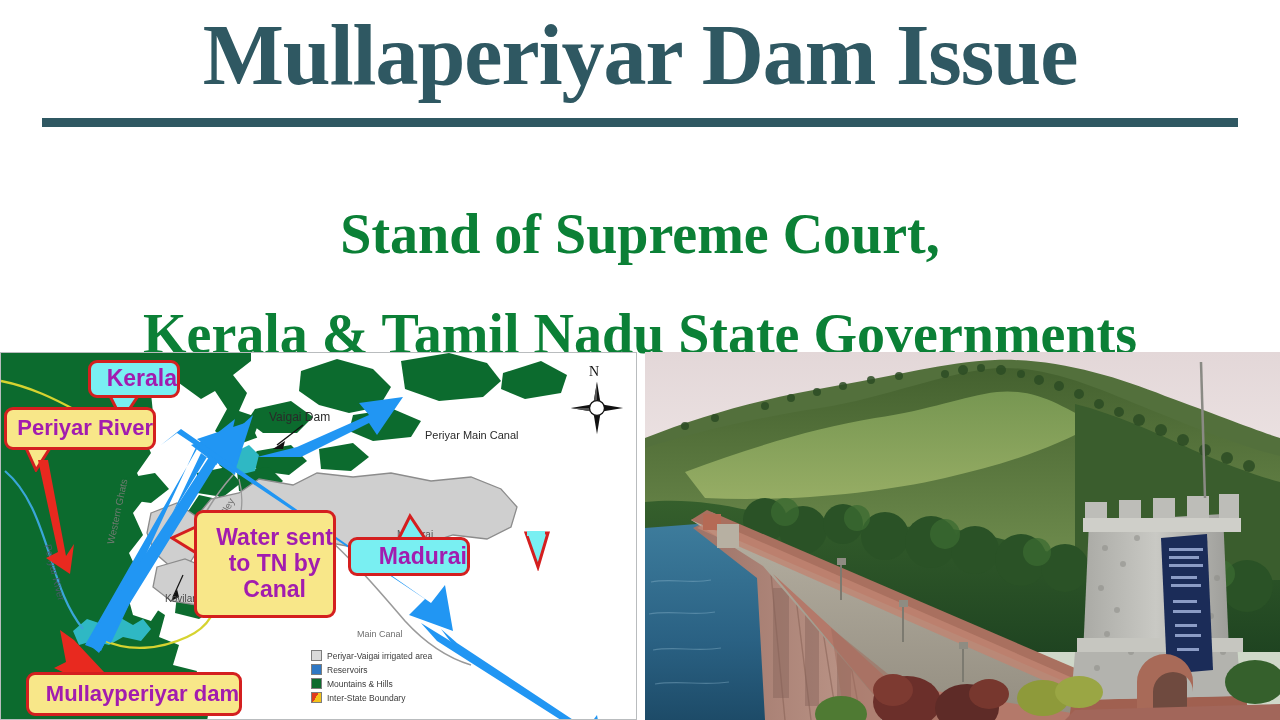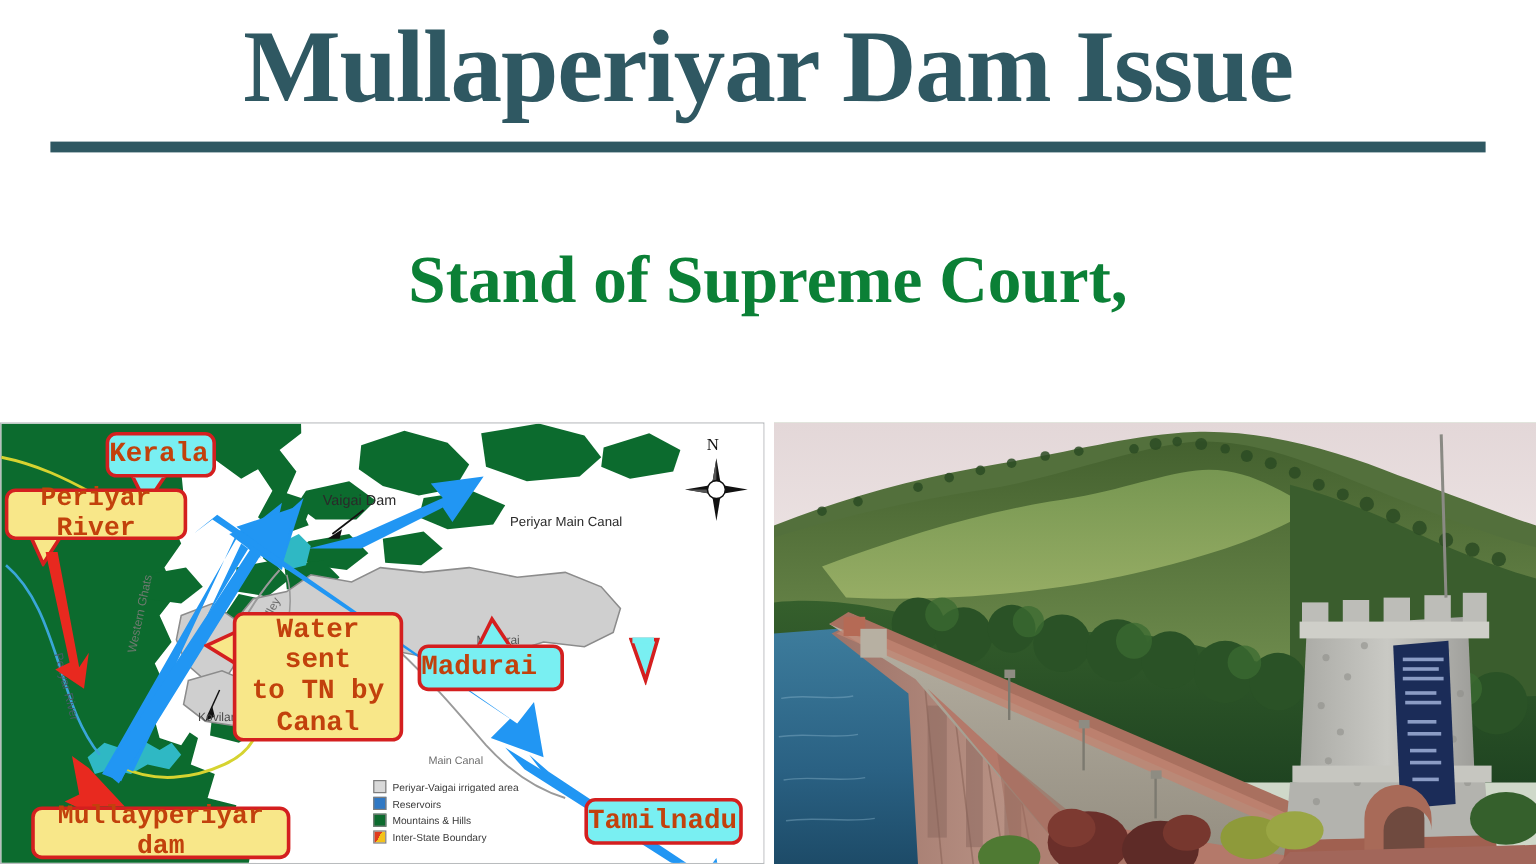--- a/index.html
+++ b/index.html
@@ -81,24 +81,24 @@
   .legend-row{ display:flex; align-items:center; height:13px; margin-bottom:1px; }
   .legend-sw{ width:11px; height:11px; border:1px solid #7d7d7d; margin-right:5px; flex:0 0 auto; }
   .legend-lb{ font-size:8.5px; color:#3a3a3a; font-family:"Liberation Sans", sans-serif; white-space:nowrap; }
 
   
   .callout{
     position:absolute;
     border:3px solid #d41f1f;
     border-radius:9px;
     font-weight:bold;
-    color:#c2410c;
+    color:#a21caf;
     text-align:center;
-    display:flex; align-items:center; justify-content:flex-start;
-    font-family:Liberation Mono, monospace;
+    display:flex; align-items:center; justify-content:flex-end;
+    font-family:Liberation Sans, sans-serif;
     line-height:1.12;
     z-index:6;
   }
   .c-yellow{ background:#f8e789; }
   .c-cyan  { background:#79eff2; }
 
   .tail{ position:absolute; z-index:5; }
 
   .co-kerala   { left:88px;  top:360px; width:92px;  height:38px; font-size:23px; }
   .co-periyar  { left:4px;   top:407px; width:152px; height:43px; font-size:22px; }
@@ -117,20 +117,21 @@
 </style>
 </head>
 <body>
 
 <div id="stage">
 
   <div class="header">
     <div class="main-title">Mullaperiyar Dam Issue</div>
     <div class="title-rule"></div>
     <div class="sub-line sub1">Stand of Supreme Court,</div>
+    <div class="sub-line sub2">Kerala &amp; Tamil Nadu State Governments</div>
   </div>
 
   <div class="map-panel">
     <div class="map-canvas">
       <svg class="map-svg" viewBox="0 0 637 368">
 
         <rect x="0" y="0" width="637" height="368" fill="#ffffff"></rect>
 
         <path d="M0,0 L250,0 L250,8 L232,22 L246,40 L238,58 L262,66 L258,84
                  L236,92 L240,112 L216,118 L212,136 L232,150 L226,170
@@ -305,23 +306,20 @@
   <svg class="tail" style="left:392px; top:512px; width:40px; height:30px;">
     <polygon points="6,28 34,28 18,4" fill="#79eff2" stroke="#d41f1f" stroke-width="3"></polygon>
     <rect x="7" y="25" width="26" height="5" fill="#79eff2"></rect>
   </svg>
 
   <svg class="tail" style="left:524px; top:531px; width:28px; height:40px;">
     <polygon points="2,2 24,2 14,36" fill="#79eff2" stroke="#d41f1f" stroke-width="3"></polygon>
     <rect x="3" y="0" width="18" height="5" fill="#79eff2"></rect>
   </svg>
 
-  <div class="callout c-cyan co-tamilnadu">
-    <span>Tamilnadu</span>
-  </div>
 
   <div class="photo-panel">
     <svg class="photo-svg" viewBox="0 0 635 368" preserveAspectRatio="none">
       <defs>
         <linearGradient id="sky" x1="0" y1="0" x2="0" y2="1">
           <stop offset="0%" stop-color="#e3d7d8"></stop>
           <stop offset="100%" stop-color="#efe6e6"></stop>
         </linearGradient>
         <linearGradient id="hillA" x1="0" y1="0" x2="0" y2="1">
           <stop offset="0%" stop-color="#44612f"></stop>

